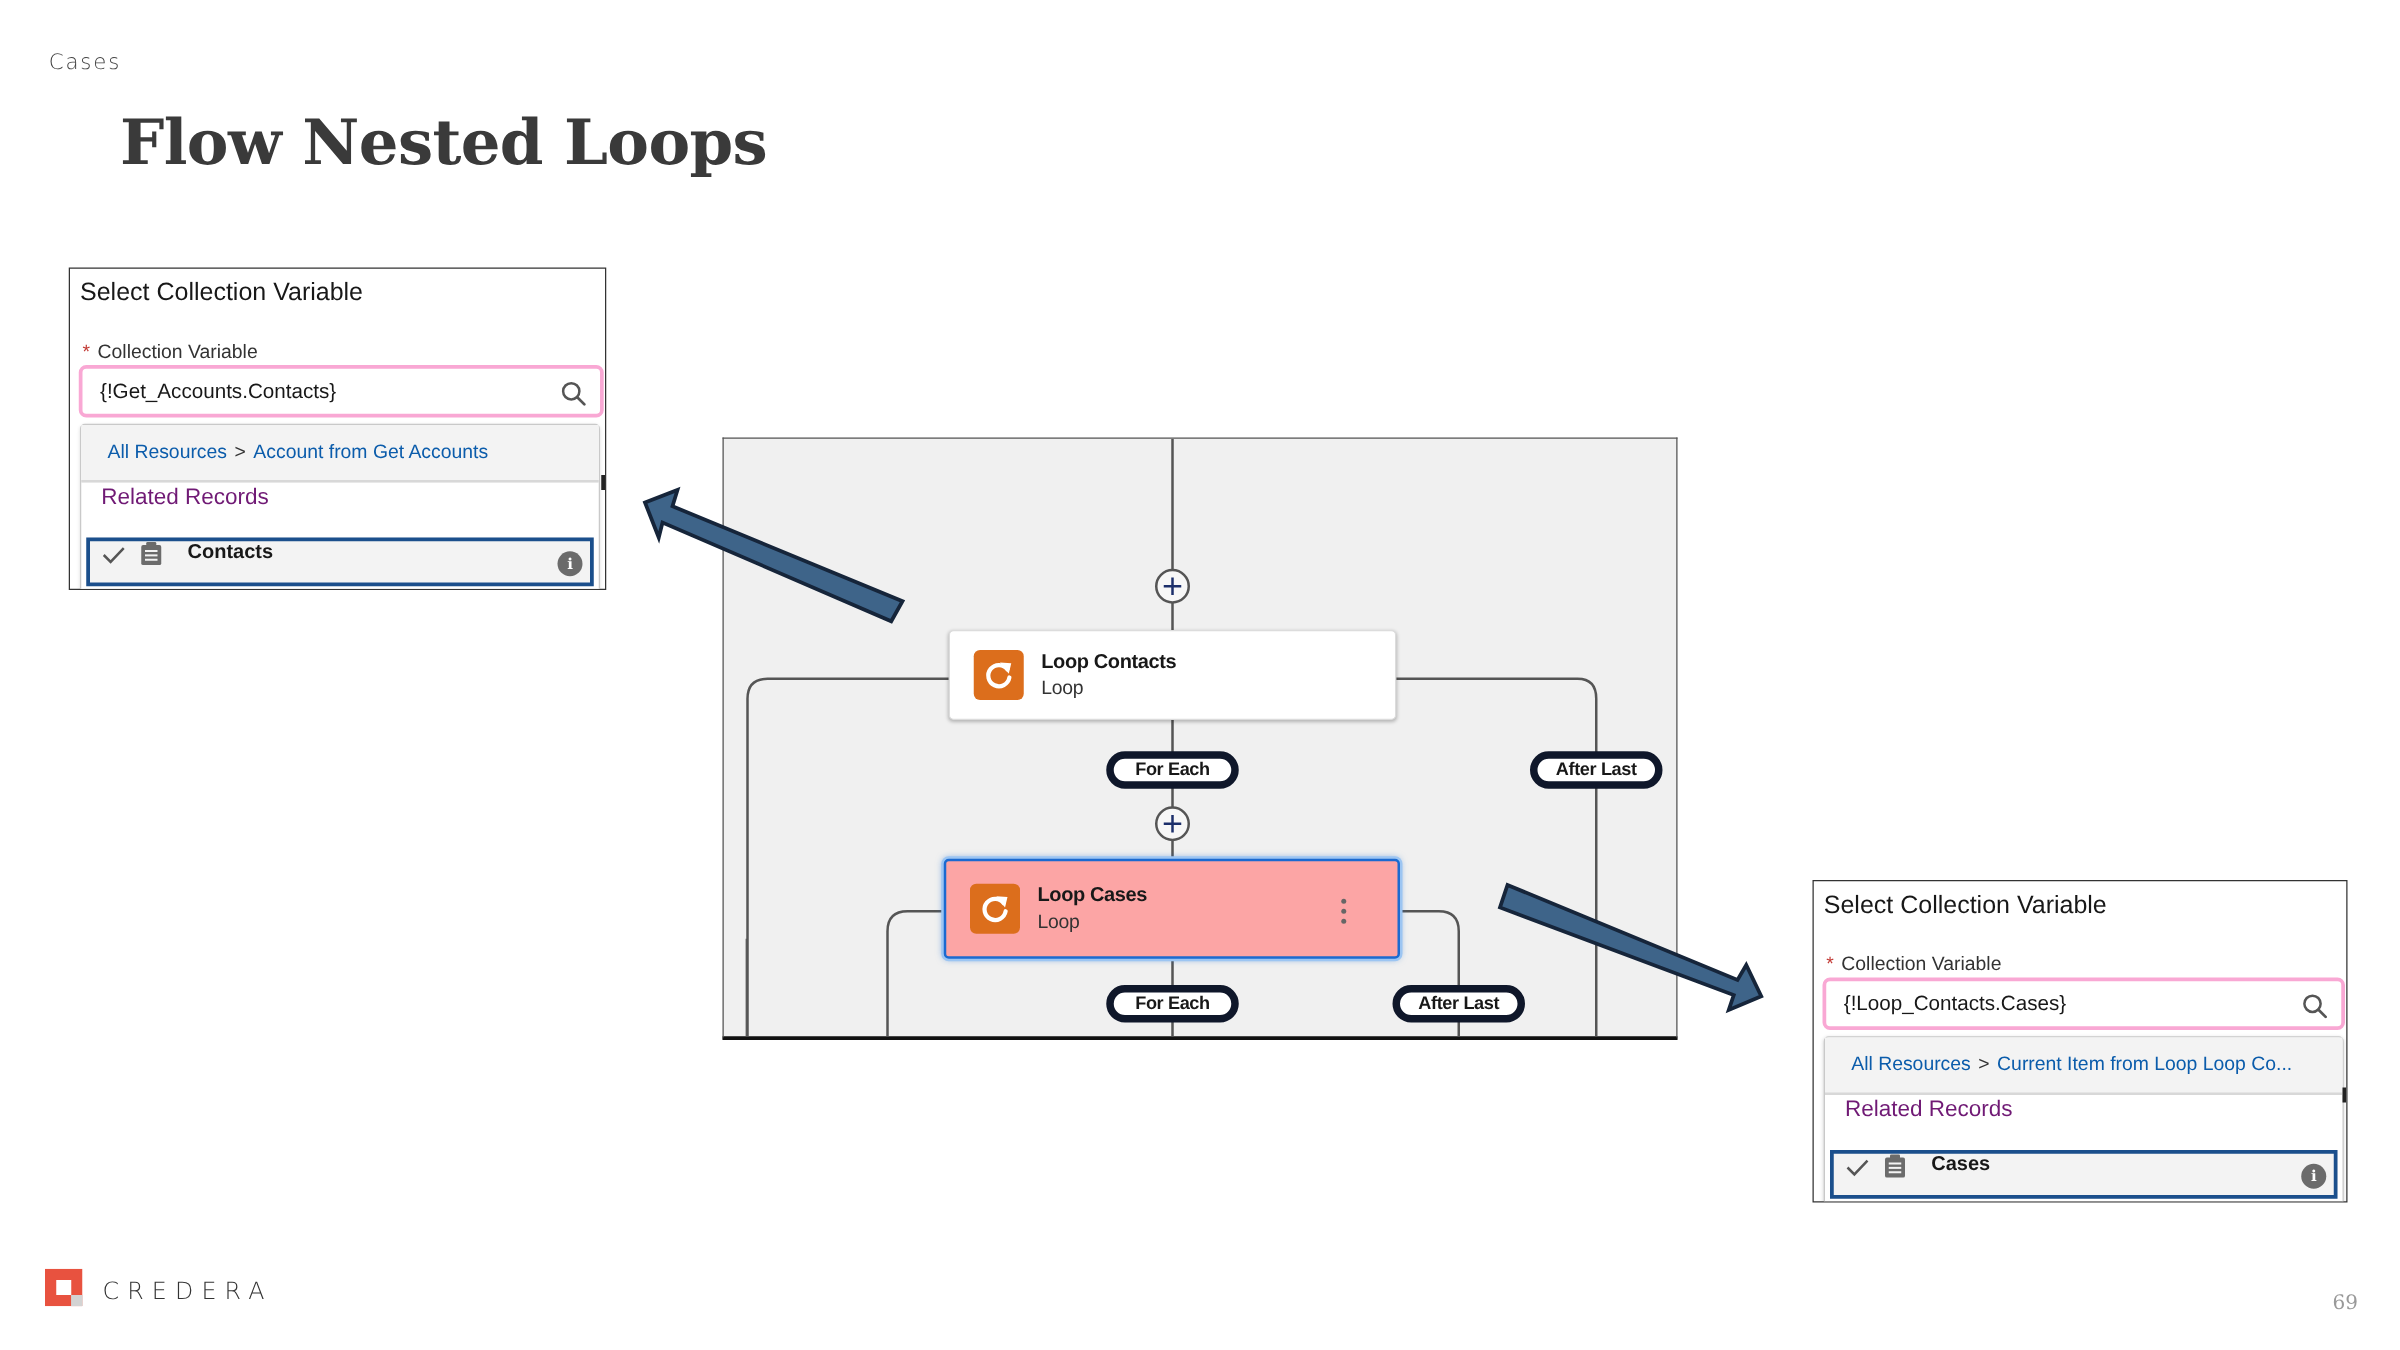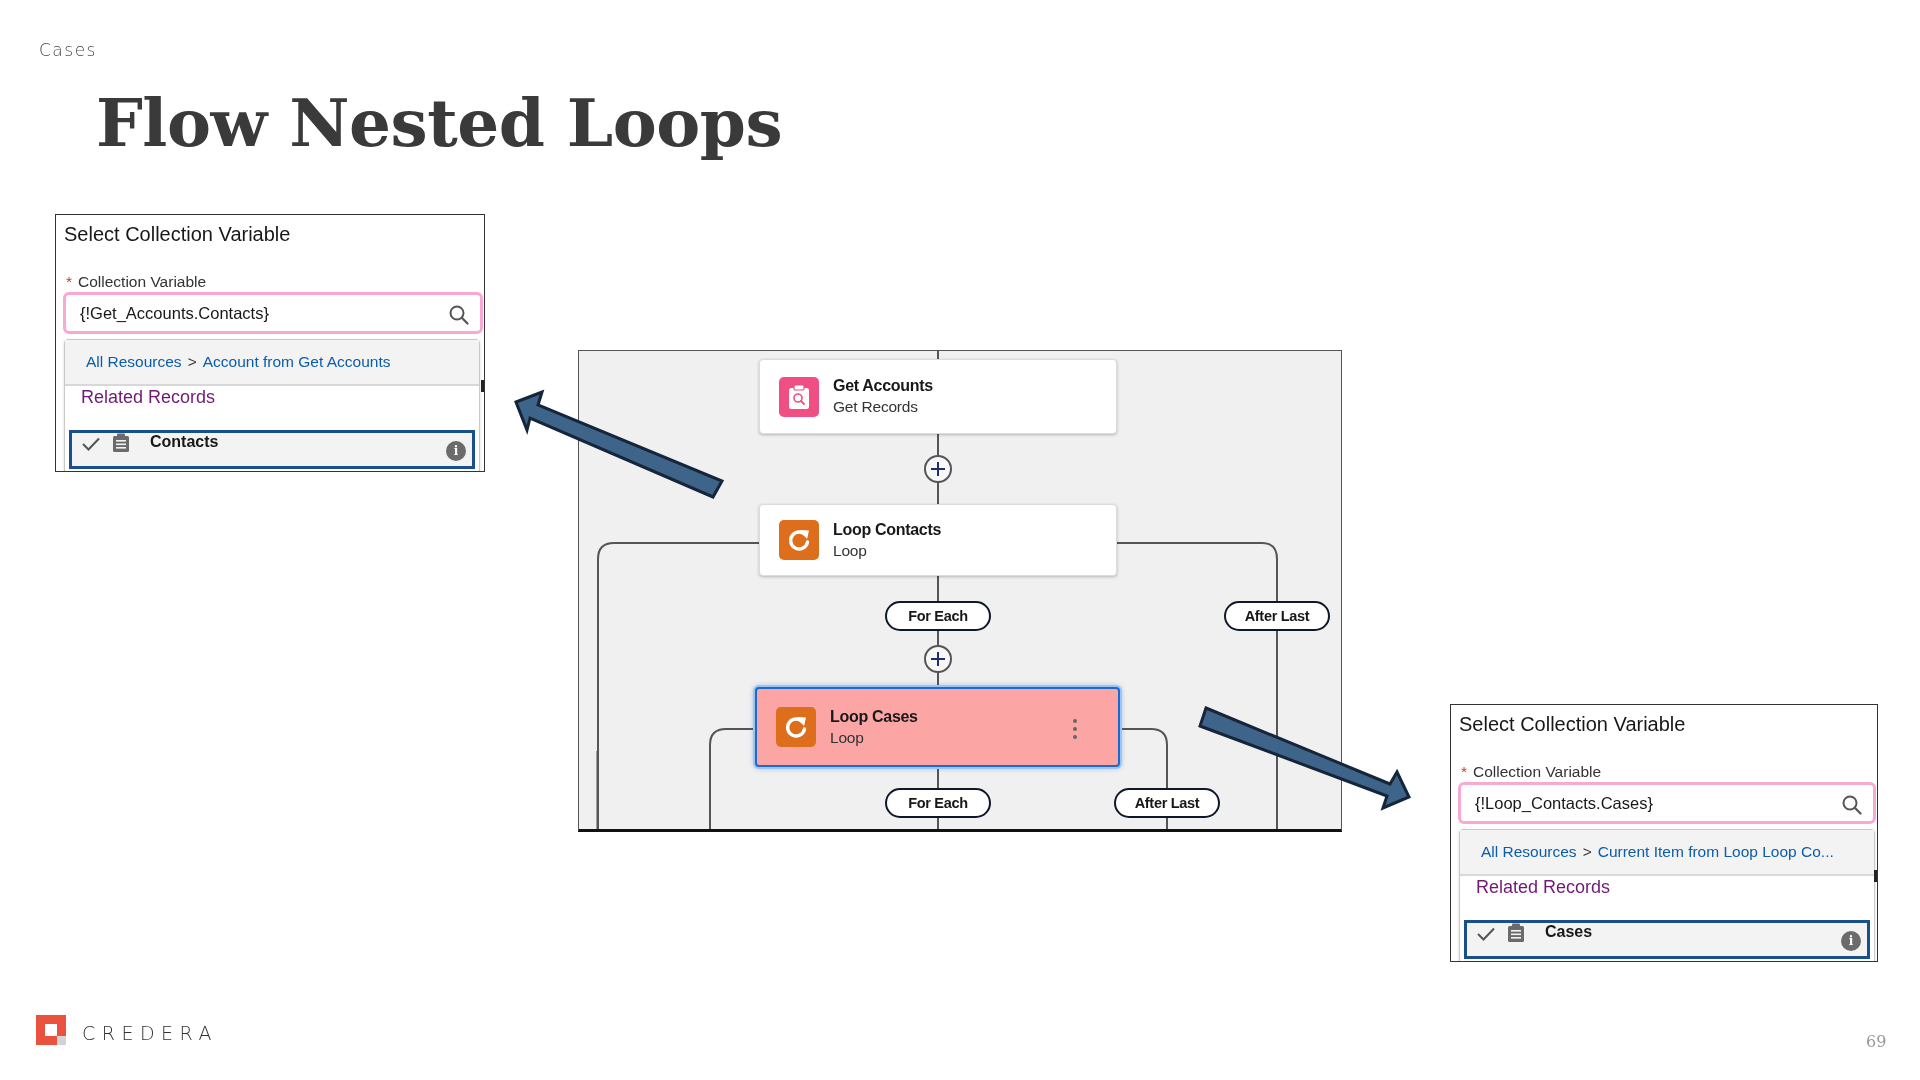--- a/index.html
+++ b/index.html
@@ -1,20 +1,20 @@
 <!DOCTYPE html>
 <html><head>
   <meta charset="utf-8">
   <style>
     * { box-sizing: border-box; margin: 0; padding: 0; }
     html, body { width: 1920px; height: 1080px; background: #ffffff; overflow: hidden; }
     body { position: relative; font-family: "Liberation Sans", sans-serif; color: #222; }
 
     .beta { position: absolute; left: 39px; top: 40px; font-size: 17px; letter-spacing: 1.5px; color: #444; font-family: "DejaVu Sans", sans-serif; font-weight: 300; }
-    .page-title { position: absolute; left: 96px; top: 84px; font-family: "DejaVu Serif", serif; font-weight: bold; font-size: 66px; color: #3a3a3a; letter-spacing: -0.5px; }
+    .page-title { position: absolute; left: 96px; top: 84px; font-family: "DejaVu Serif", serif; font-weight: bold; font-size: 50px; color: #3a3a3a; letter-spacing: -0.5px; }
 
     
     .cv-panel { position: absolute; width: 430px; height: 258px; border: 1px solid #333; background: #fff; overflow: hidden; }
     .cv-panel.left { left: 55px; top: 214px; }
     .cv-panel.right { left: 1450px; top: 704px; width: 428px; }
     .cv-title { position: absolute; left: 8px; top: 8px; font-size: 20px; color: #181818; }
     .cv-label { position: absolute; left: 10px; top: 58px; font-size: 15.5px; color: #333; }
     .cv-label .req { color: #c23934; margin-right: 6px; }
     .cv-input { position: absolute; left: 7px; top: 77px; width: 420px; height: 42px; border: 3px solid #f9a8d4; border-radius: 6px; background: #fff; display: flex; align-items: center; padding-left: 14px; font-size: 16.5px; color: #181818; }
     .cv-panel.right .cv-input { width: 418px; align-items: center; }
@@ -36,21 +36,21 @@
     .node-card { position: absolute; background: #fff; border-radius: 4px; box-shadow: 0 1px 3px rgba(0,0,0,0.25); border: 1px solid #dcdcdc; display: flex; align-items: center; }
     .node-card.selected { background: #fca5a5; border: 2px solid #1b6ad0; box-shadow: 0 0 0 2px #9cc5f2, 0 0 6px rgba(27,106,208,0.6); }
     .node-icon { width: 40px; height: 40px; border-radius: 5px; margin-left: 19px; display: flex; align-items: center; justify-content: center; flex-shrink: 0; }
     .node-icon.pink { background: #ef4f82; }
     .node-icon.orange { background: #dc6e1c; }
     .node-text { margin-left: 14px; }
     .node-title { font-size: 16px; font-weight: bold; color: #181818; line-height: 21px; letter-spacing: -0.3px; }
     .node-sub { font-size: 15.5px; color: #333; line-height: 22px; letter-spacing: -0.2px; }
     .node-menu { position: absolute; right: 40px; top: 30px; width: 6px; height: 20px; display: flex; flex-direction: column; justify-content: space-between; align-items: center; }
     .node-menu span { width: 4px; height: 4px; border-radius: 50%; background: #666; display: block; }
-    .pill { position: absolute; height: 30px; border: 2px solid #0f172a; border-radius: 15px; background: #fff; font-size: 14.5px; font-weight: bold; color: #181818; display: flex; align-items: center; justify-content: center; letter-spacing: -0.3px; text-align: center; }
+    .pill { position: absolute; height: 30px; border: 6px solid #0f172a; border-radius: 15px; background: #fff; font-size: 14.5px; font-weight: bold; color: #181818; display: flex; align-items: center; justify-content: center; letter-spacing: -0.3px; text-align: center; }
     .plus-btn { position: absolute; width: 28px; height: 28px; border-radius: 50%; border: 2px solid #555; background: #f7f7f7; display: flex; align-items: center; justify-content: center; }
 
     
     .arrows-svg { position: absolute; left: 0; top: 0; pointer-events: none; }
 
     
     .logo { position: absolute; left: 36px; top: 1015px; width: 30px; height: 30px; }
     .logo-text { position: absolute; left: 82px; top: 1022px; font-size: 19px; letter-spacing: 6.5px; color: #333; font-family: "DejaVu Sans", sans-serif; font-weight: 300; }
     .page-number { position: absolute; left: 1866px; top: 1032px; font-size: 16px; color: #999; font-family: "DejaVu Serif", serif; }
   </style>
@@ -104,34 +104,20 @@
 
     <path d="M538 192 L683 192 Q698 192 698 208 L698 482" fill="none" stroke="#555" stroke-width="2"></path>
 
     <path d="M176 378 L147 378 Q131 378 131 394 L131 482" fill="none" stroke="#555" stroke-width="2"></path>
 
     <path d="M541 378 L572 378 Q588 378 588 394 L588 482" fill="none" stroke="#555" stroke-width="2"></path>
 
     <line x1="18" y1="400" x2="18" y2="482" stroke="#555" stroke-width="1"></line>
   </svg>
 
-  <div class="node-card" style="left:180px; top:8px; width:358px; height:75px;">
-    <div class="node-icon pink">
-      <svg width="26" height="28" viewBox="0 0 26 28">
-          <rect x="3" y="5" width="20" height="21" rx="2.5" fill="#fff"></rect>
-          <rect x="8" y="2" width="10" height="5" rx="1.2" fill="#fff" stroke="#ef4f82" stroke-width="1.2"></rect>
-          <circle cx="12" cy="15" r="4" fill="none" stroke="#ef4f82" stroke-width="1.6"></circle>
-          <line x1="15" y1="18" x2="18" y2="21" stroke="#ef4f82" stroke-width="1.8" stroke-linecap="round"></line>
-        </svg>
-    </div>
-    <div class="node-text">
-      <div class="node-title">Get Accounts</div>
-      <div class="node-sub">Get Records</div>
-    </div>
-  </div>
 
   <div class="plus-btn" style="left:345px; top:104px;">
     <svg width="16" height="16" viewBox="0 0 16 16">
         <line x1="8" y1="1" x2="8" y2="15" stroke="#1c2f6b" stroke-width="2"></line>
         <line x1="1" y1="8" x2="15" y2="8" stroke="#1c2f6b" stroke-width="2"></line>
       </svg>
   </div>
 
   <div class="node-card" style="left:180px; top:153px; width:358px; height:72px;">
     <div class="node-icon orange">

